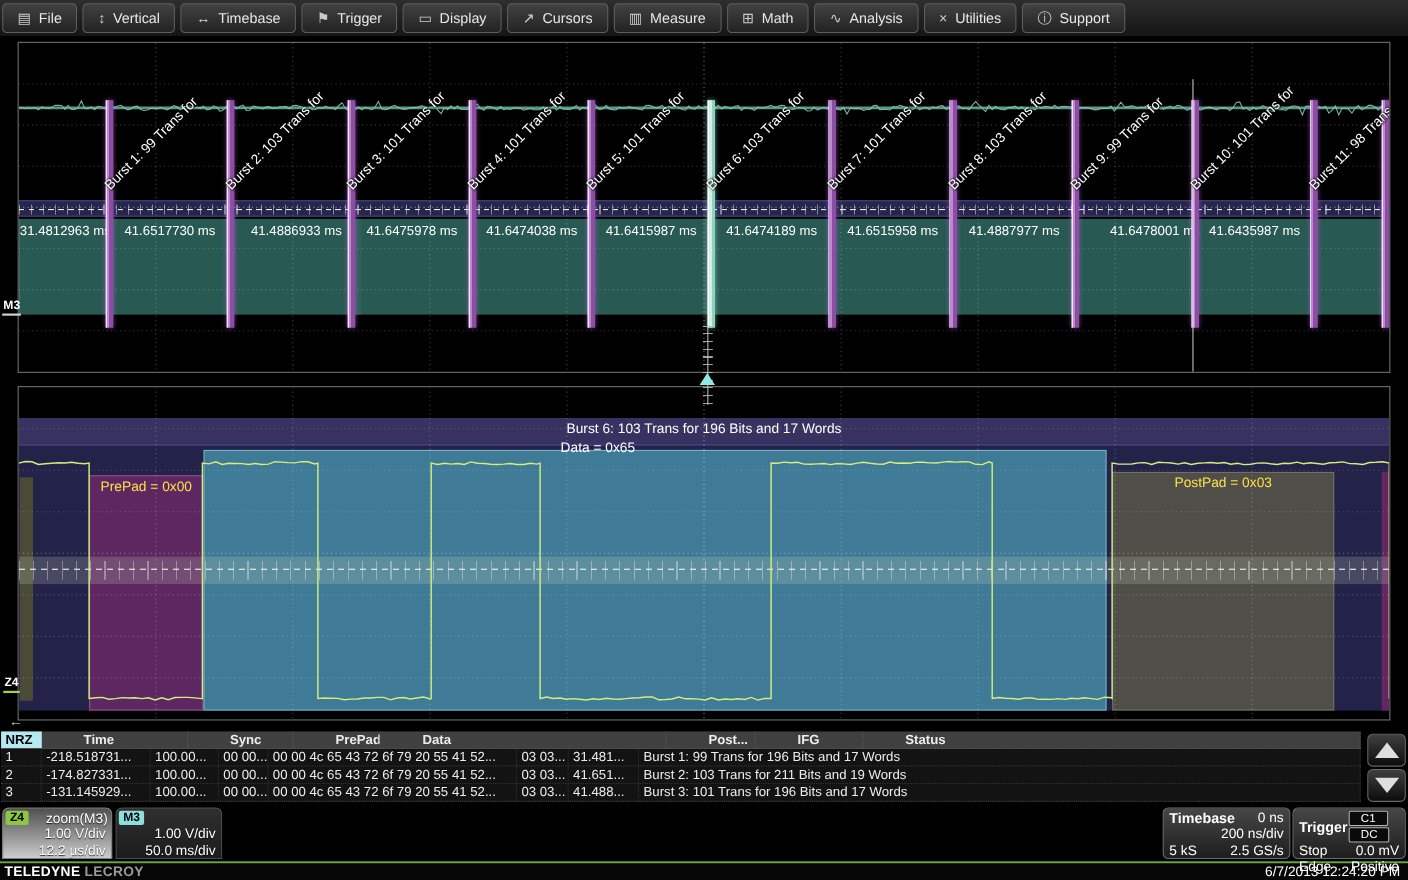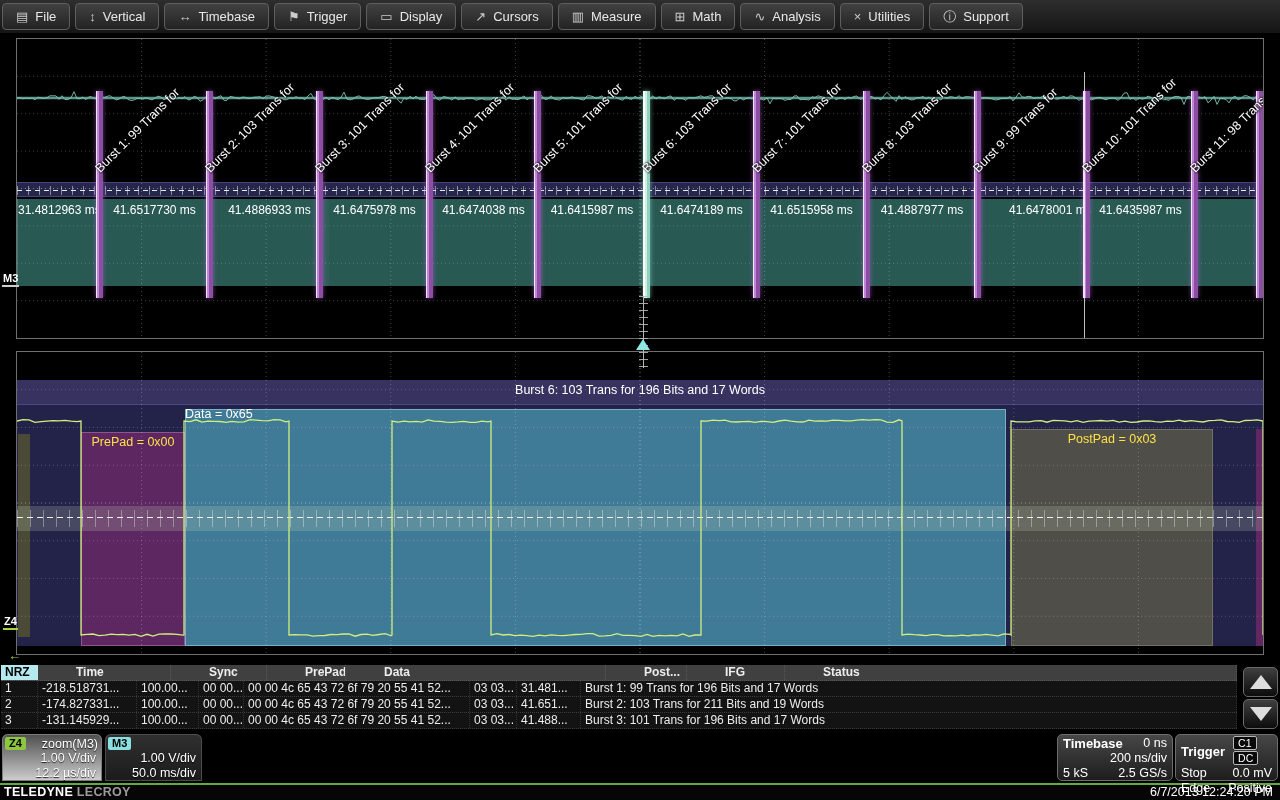--- a/index.html
+++ b/index.html
@@ -59,21 +59,21 @@
   .center-axis::before { content:''; position:absolute; left:4px; top:0; bottom:0; width:1px; background:#b5b5b5; }
   .center-axis::after  { content:''; position:absolute; left:0; right:0; top:0; bottom:0;
               background:repeating-linear-gradient(180deg, rgba(190,190,190,.85) 0 1px, transparent 1px 7px); }
 
   
   .burst-region  { position:absolute; left:0; right:0; top:28px; height:266px; background:#232248; z-index:1; }
   .burst-titlebar{ position:absolute; left:0; right:0; top:28px; height:25px; background:#373260;
                    border-bottom:1px solid #4c4686; z-index:1; }
   .burst-title { position:absolute; left:0; right:0; top:31px; text-align:center; font-size:12.5px;
                  color:#fff; z-index:6; }
-  .data-label  { position:absolute; left:168px; width:717px; top:55px; font-size:12.5px;
+  .data-label  { position:absolute; left:168px; width:717px; top:48px; text-align:center; font-size:12.5px;
                  color:#fff; z-index:6; }
   .pad-label   { position:absolute; font-size:12.5px; color:#fde047; z-index:6; text-align:center; white-space:nowrap; }
   #prepad-label  { left:58px;  width:116px; top:83px; }
   #postpad-label { left:994px; width:202px; top:80px; }
   .reg { position:absolute; z-index:2; }
   #reg-prev-postpad { left:1px;    top:82px; width:12px;  height:203px; background:#4b4a37; }
   #reg-prepad       { left:64px;   top:80px; width:104px; height:214px; background:rgba(152,44,122,.5);
                       border:1px solid rgba(215,135,200,.45); }
   #reg-data         { left:168px;  top:57px; width:821px; height:237px; background:rgba(72,148,172,.78);
                       border:1px solid rgba(175,230,240,.5); }
@@ -125,21 +125,21 @@
   .desc-val { text-align:right; padding-right:6px; line-height:15px; }
 
   .info-box { position:absolute; top:734px; height:47px; color:#fff; font-size:12.5px;
               background:linear-gradient(180deg,#474747,#1d1d1d); border:1px solid #6d6d6d;
               border-radius:5px; padding:1px 5px; z-index:2; }
   #timebase-box { left:1057px; width:116px; }
   #trigger-box  { left:1175px; width:103px; }
   .i-row { display:flex; justify-content:space-between; align-items:center; line-height:15px; }
   .i-title { font-weight:bold; font-size:13px; }
   .tbadge { background:#0a0a0a; border:1px solid #b8b8b8; border-radius:2px; font-size:10.5px;
-            padding:0 4px; line-height:12px; margin-left:8px; }
+            padding:0 10px; line-height:12px; margin-left:1px; }
 
   
   .footer-line { position:absolute; left:0; right:0; top:783px; height:2px; background:#63a93c; }
   .footer { position:absolute; left:0; right:0; top:785px; height:25px; background:#060606;
             color:#fff; font-size:12.5px; }
   .brand { position:absolute; left:4px; top:0; font-weight:bold; letter-spacing:.3px; }
   .brand .lt { color:#9b9b9b; }
   .datetime { position:absolute; right:7px; top:0; }
 </style>
 </head>

